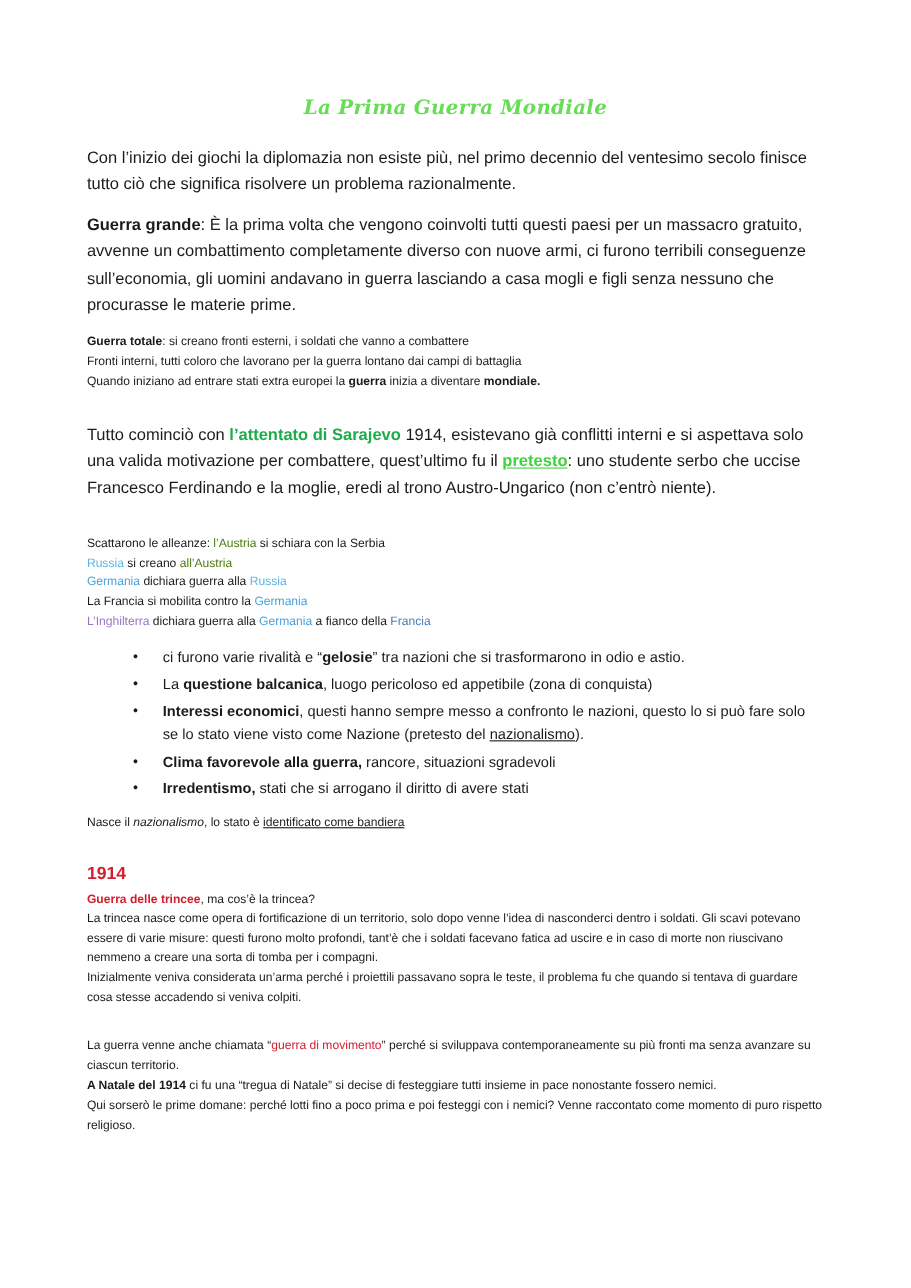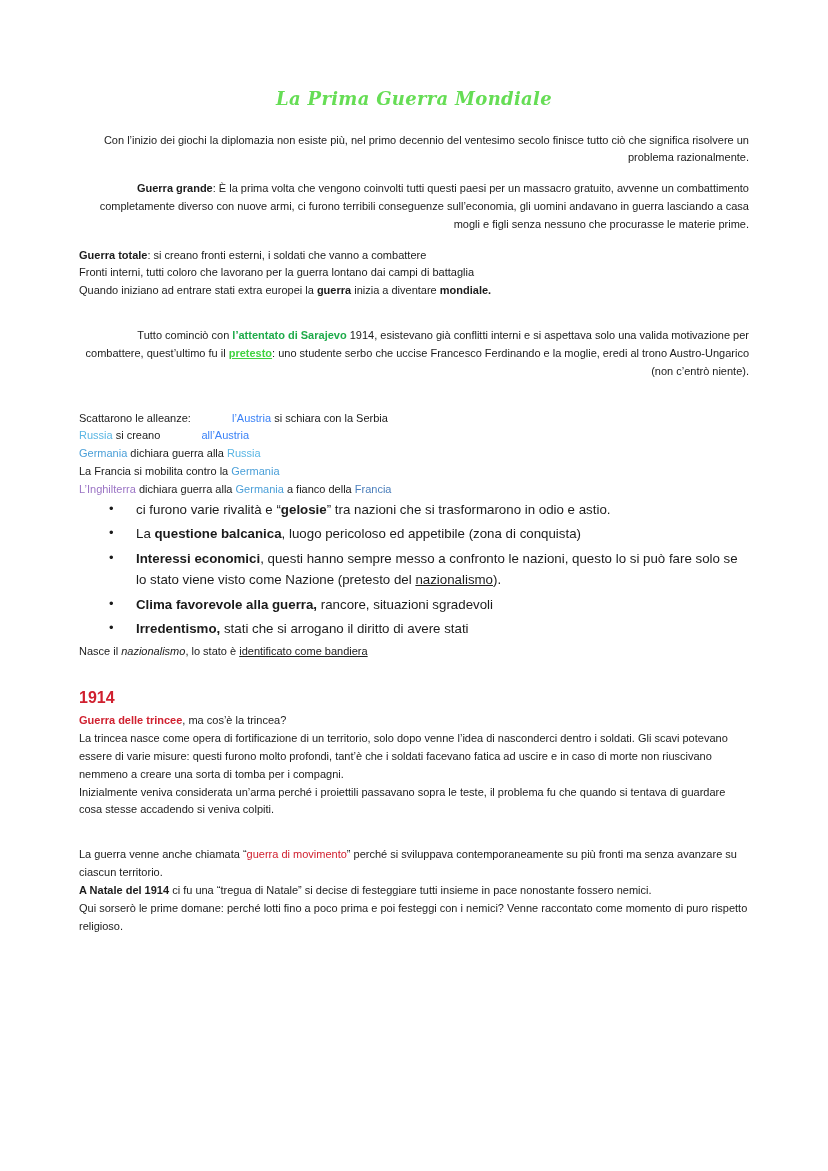--- a/index.html
+++ b/index.html
@@ -41,65 +41,65 @@
     line-height: 1.2;
     color: #66dd55;
     text-align: center;
     margin: 0 0 22px 0;
     letter-spacing: 0.3px;
   }
 
   
   p.para {
     margin: 0 0 13px 0;
-    font-size: 11px;
+    font-size: 15px;
     line-height: 1.62;
     color: #1b1b1b;
-    text-align: right;
+    text-align: left;
   }
   p.line {
     margin: 0;
     font-size: 11px;
     line-height: 1.62;
     color: #1b1b1b;
   }
   .indent-block {
     margin-left: 149px;
   }
   .gap-md { height: 16px; }
   .gap-lg { height: 27px; }
 
   
   b, .b { font-weight: 700; }
   .i { font-style: italic; }
   .u { text-decoration: underline; text-underline-offset: 1px; }
   .green-bold   { color: #1eab4a; font-weight: 700; }
   .green-bright { color: #3fd23f; font-weight: 700; text-decoration: underline;
                   text-decoration-color: #3fd23f; text-underline-offset: 1px; }
-  .green-soft   { color: #3b82f6; margin-left: 38px; }
+  .green-soft   { color: #4d7c0f; }
   .blue         { color: #4a9fd8; }
   .blue-light   { color: #5ab6e4; }
   .blue-dark    { color: #4a7ebb; }
   .purple       { color: #9a73c4; }
   .red          { color: #d0202f; }
   .red-bold     { color: #d0202f; font-weight: 700; }
 
   
   .year-heading {
     font-size: 16px;
     font-weight: 700;
     color: #d0202f;
     margin: 0 0 4px 0;
     line-height: 1.3;
   }
 
   
   ul.bullets {
     list-style: none;
-    margin: 0;
+    margin: 12px;
     padding: 0;
   }
   ul.bullets > li {
     position: relative;
     padding-left: 57px;
     font-size: 13.3px;
     line-height: 1.62;
     margin: 0 0 3px 0;
     color: #1b1b1b;
   }

